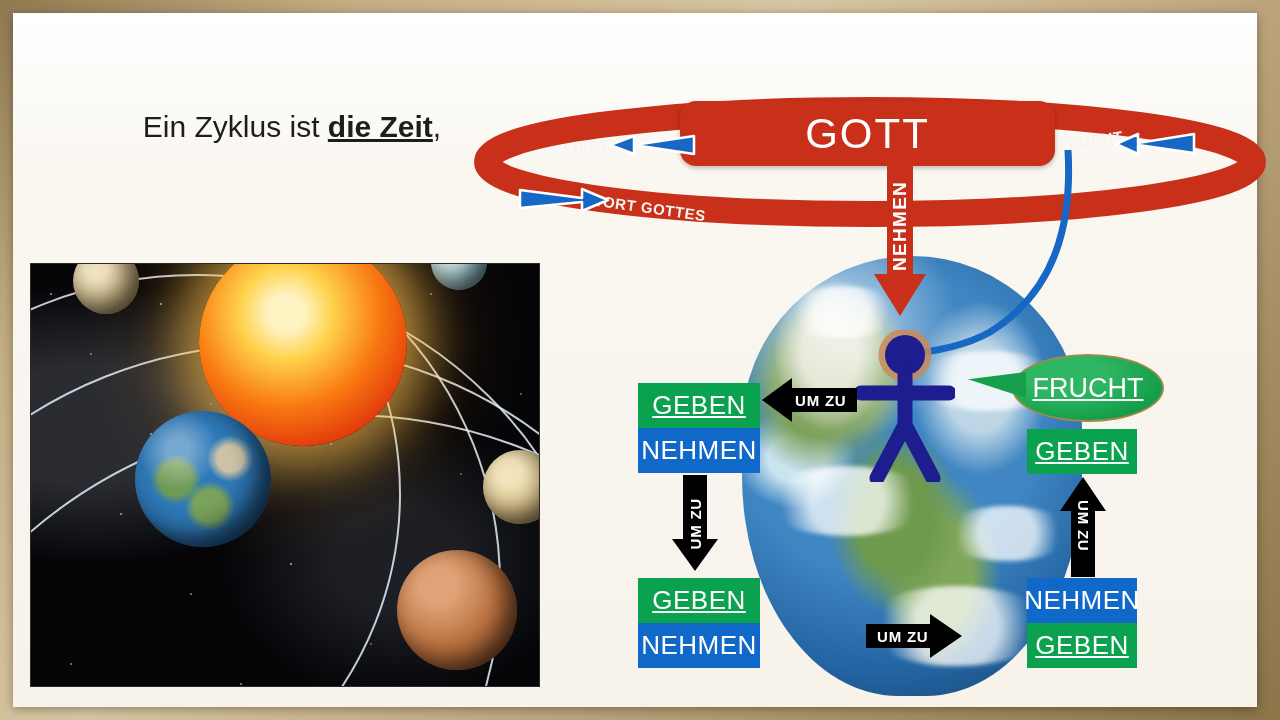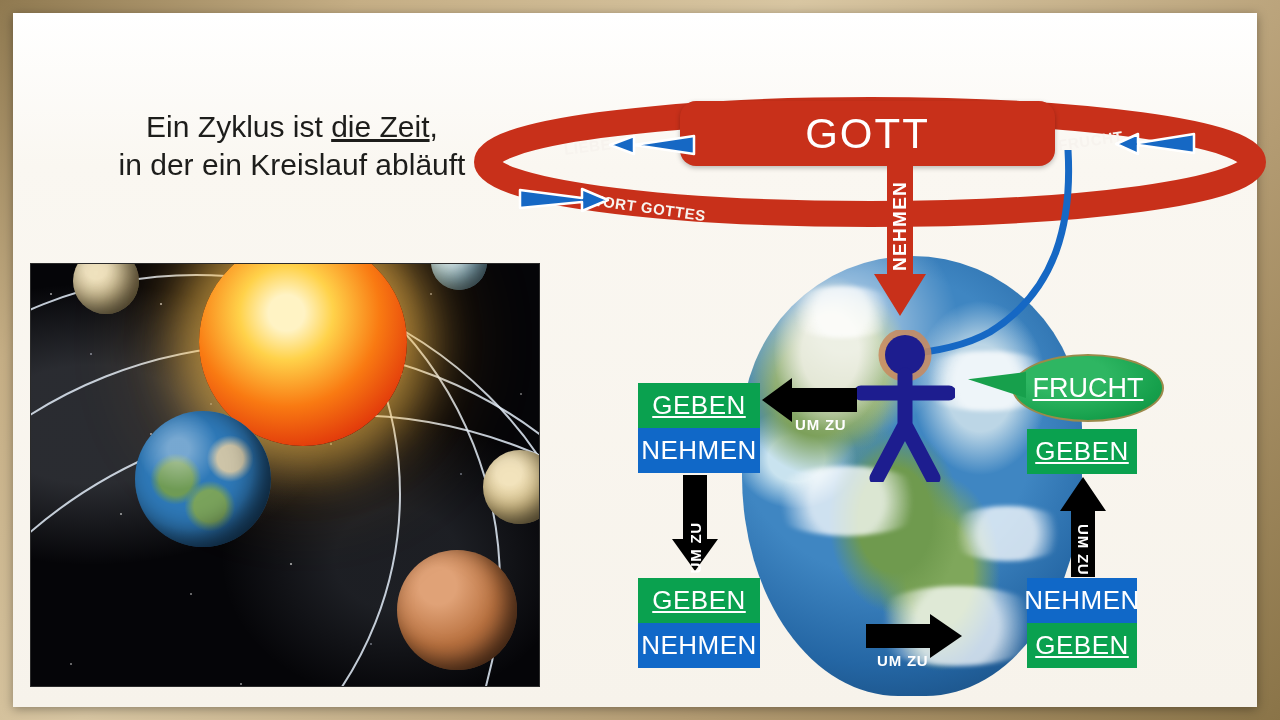--- a/index.html
+++ b/index.html
@@ -29,21 +29,21 @@
     transform: scaleX(.93); transform-origin: left center;
   }
   
   #caption {
     position: absolute; left: 52px; top: 108px; width: 480px;
     color: #1d1d1b; font-size: 30px; line-height: 1.28;
     font-family: "Liberation Sans Narrow","Liberation Sans",sans-serif;
   }
   #caption .l1 { display:block; text-align:center; }
   #caption .l2 { display:block; text-align:center; }
-  #caption .em { font-weight: 400; text-decoration: underline; }
+  #caption .em { font-weight: 700; text-decoration: underline; }
 
   
   #space-photo {
     position: absolute; left: 30px; top: 263px; width: 510px; height: 424px;
     background:
       radial-gradient(circle at 56% 14%, rgba(255,231,150,.95) 0 7%, rgba(255,190,70,.55) 11%, rgba(255,140,40,.12) 17%, rgba(0,0,0,0) 24%),
       radial-gradient(ellipse at 12% 38%, rgba(210,220,235,.18) 0 16%, rgba(0,0,0,0) 38%),
       radial-gradient(ellipse at 72% 70%, rgba(200,215,235,.12) 0 12%, rgba(0,0,0,0) 34%),
       #050508;
     overflow: hidden; border: 1px solid #2b2b2b;
@@ -201,21 +201,20 @@
   #b-r1-geben  { left: 1027px; top: 429px; width: 110px; height: 45px; }
   #b-r2-nehmen { left: 1027px; top: 578px; width: 110px; height: 45px; }
   #b-r2-geben  { left: 1027px; top: 623px; width: 110px; height: 45px; }
 
   
   .umzu { position: absolute; }
   .umzu-txt {
     position: absolute; color: #fff; font-size: 15px; font-weight: 700;
     letter-spacing: .8px; white-space: nowrap;
     font-family: "Liberation Sans Narrow","Liberation Sans",sans-serif;
-    margin-top: 24px;
   }
   #umzu-top   { left: 762px; top: 378px; width: 95px; height: 44px; }
   #umzu-top-t { left: 795px; top: 392px; }
   #umzu-left  { left: 672px; top: 475px; width: 46px; height: 96px; }
   #umzu-left-t{ left: 687px; top: 498px; writing-mode: vertical-rl; transform: rotate(180deg); }
   #umzu-bot   { left: 866px; top: 614px; width: 96px; height: 44px; }
   #umzu-bot-t { left: 877px; top: 628px; }
   #umzu-right { left: 1060px; top: 477px; width: 46px; height: 100px; }
   #umzu-right-t{ left: 1075px; top: 500px; writing-mode: vertical-rl; }
 </style>
@@ -224,21 +223,20 @@
 
 <div id="slide-root">
 
   <div id="slide-page"></div>
 
 
   <div id="caption">
     <span class="l1">
       <span>Ein Zyklus ist </span><span class="em">die Zeit</span><span>,</span>
     </span>
-    <span class="l2">in der ein Kreislauf abläuft</span>
   </div>
 
   <div id="space-photo">
     <div class="stars"></div>
     <div class="orbit" style="left:-330px; top:-120px; width:700px; height:700px;"></div>
     <div class="orbit" style="left:-290px; top:-60px; width:760px; height:760px;"></div>
     <div class="orbit" style="left:-250px; top:10px; width:830px; height:830px;"></div>
     <div class="orbit" style="left:-210px; top:80px; width:900px; height:900px;"></div>
     <div class="orbit" style="left:-170px; top:150px; width:970px; height:970px;"></div>
     <div class="planet p-moon"></div>

